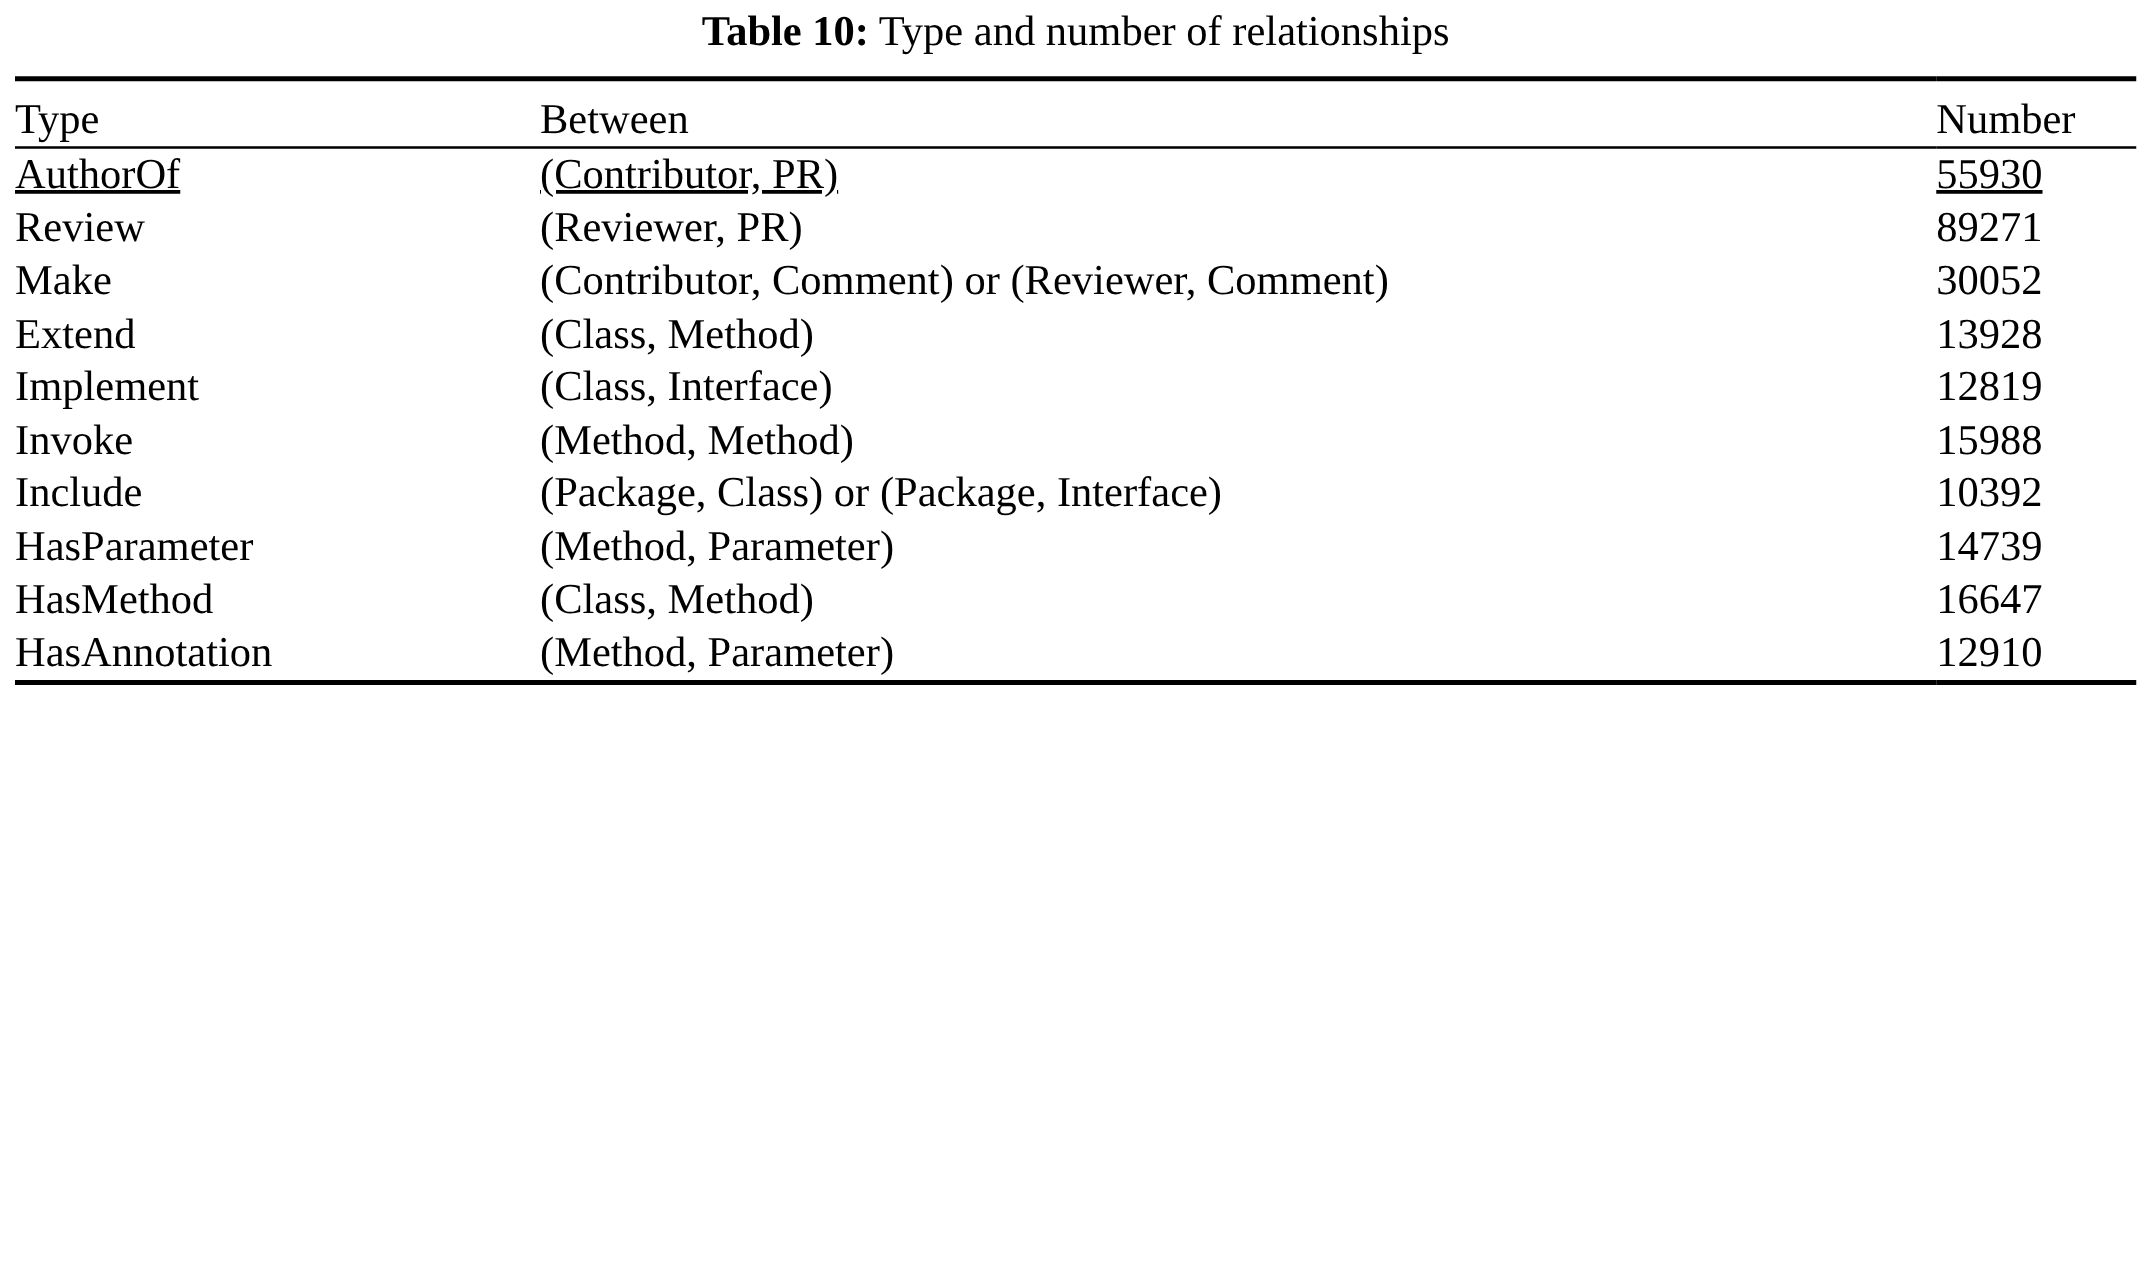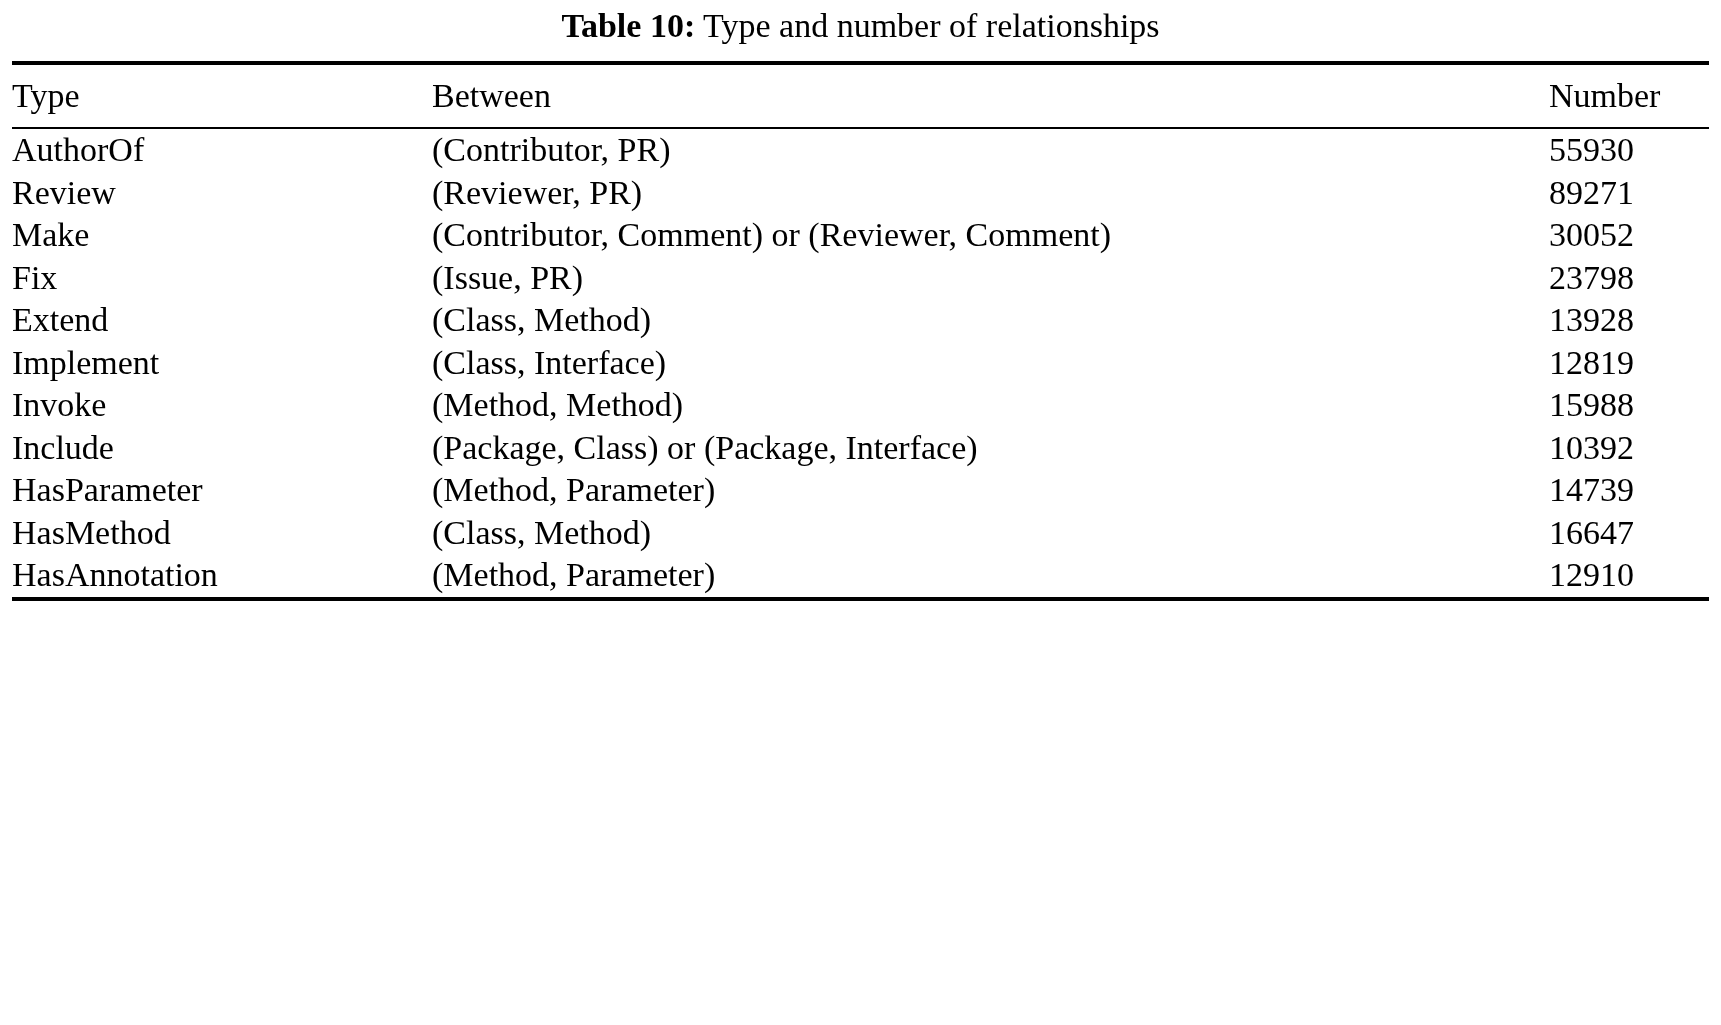--- a/index.html
+++ b/index.html
@@ -49,33 +49,33 @@
     padding: 0;
     vertical-align: baseline;
     white-space: nowrap;
   }
   .col-type   { width: 420px; }
   .col-between{ width: auto; }
   .col-number { width: 160px; text-align: left; }
 
   thead tr.head-row th {
     padding-top: 10px;
-    padding-bottom: 10px;
     line-height: 1.25;
   }
   tbody tr td {
     padding-top: 9px;
     padding-bottom: 9px;
     line-height: 1.25;
   }
   .rule-top {
     border-top: 4px solid #000;
   }
   .rule-mid {
     border-top: 2px solid #000;
+    text-decoration: underline;
   }
   .rule-bottom {
     border-top: 4px solid #000;
   }
   .rule-spacer-top td { padding: 0; height: 0; }
 </style>
 </head>
 <body>
 
 <div class="page">
@@ -101,25 +101,20 @@
       </tr>
       <tr>
         <td>Review</td>
         <td>(Reviewer, PR)</td>
         <td>89271</td>
       </tr>
       <tr>
         <td>Make</td>
         <td>(Contributor, Comment) or (Reviewer, Comment)</td>
         <td>30052</td>
-      </tr>
-      <tr>
-        <td>Fix</td>
-        <td>(Issue, PR)</td>
-        <td>23798</td>
       </tr>
       <tr>
         <td>Extend</td>
         <td>(Class, Method)</td>
         <td>13928</td>
       </tr>
       <tr>
         <td>Implement</td>
         <td>(Class, Interface)</td>
         <td>12819</td>

